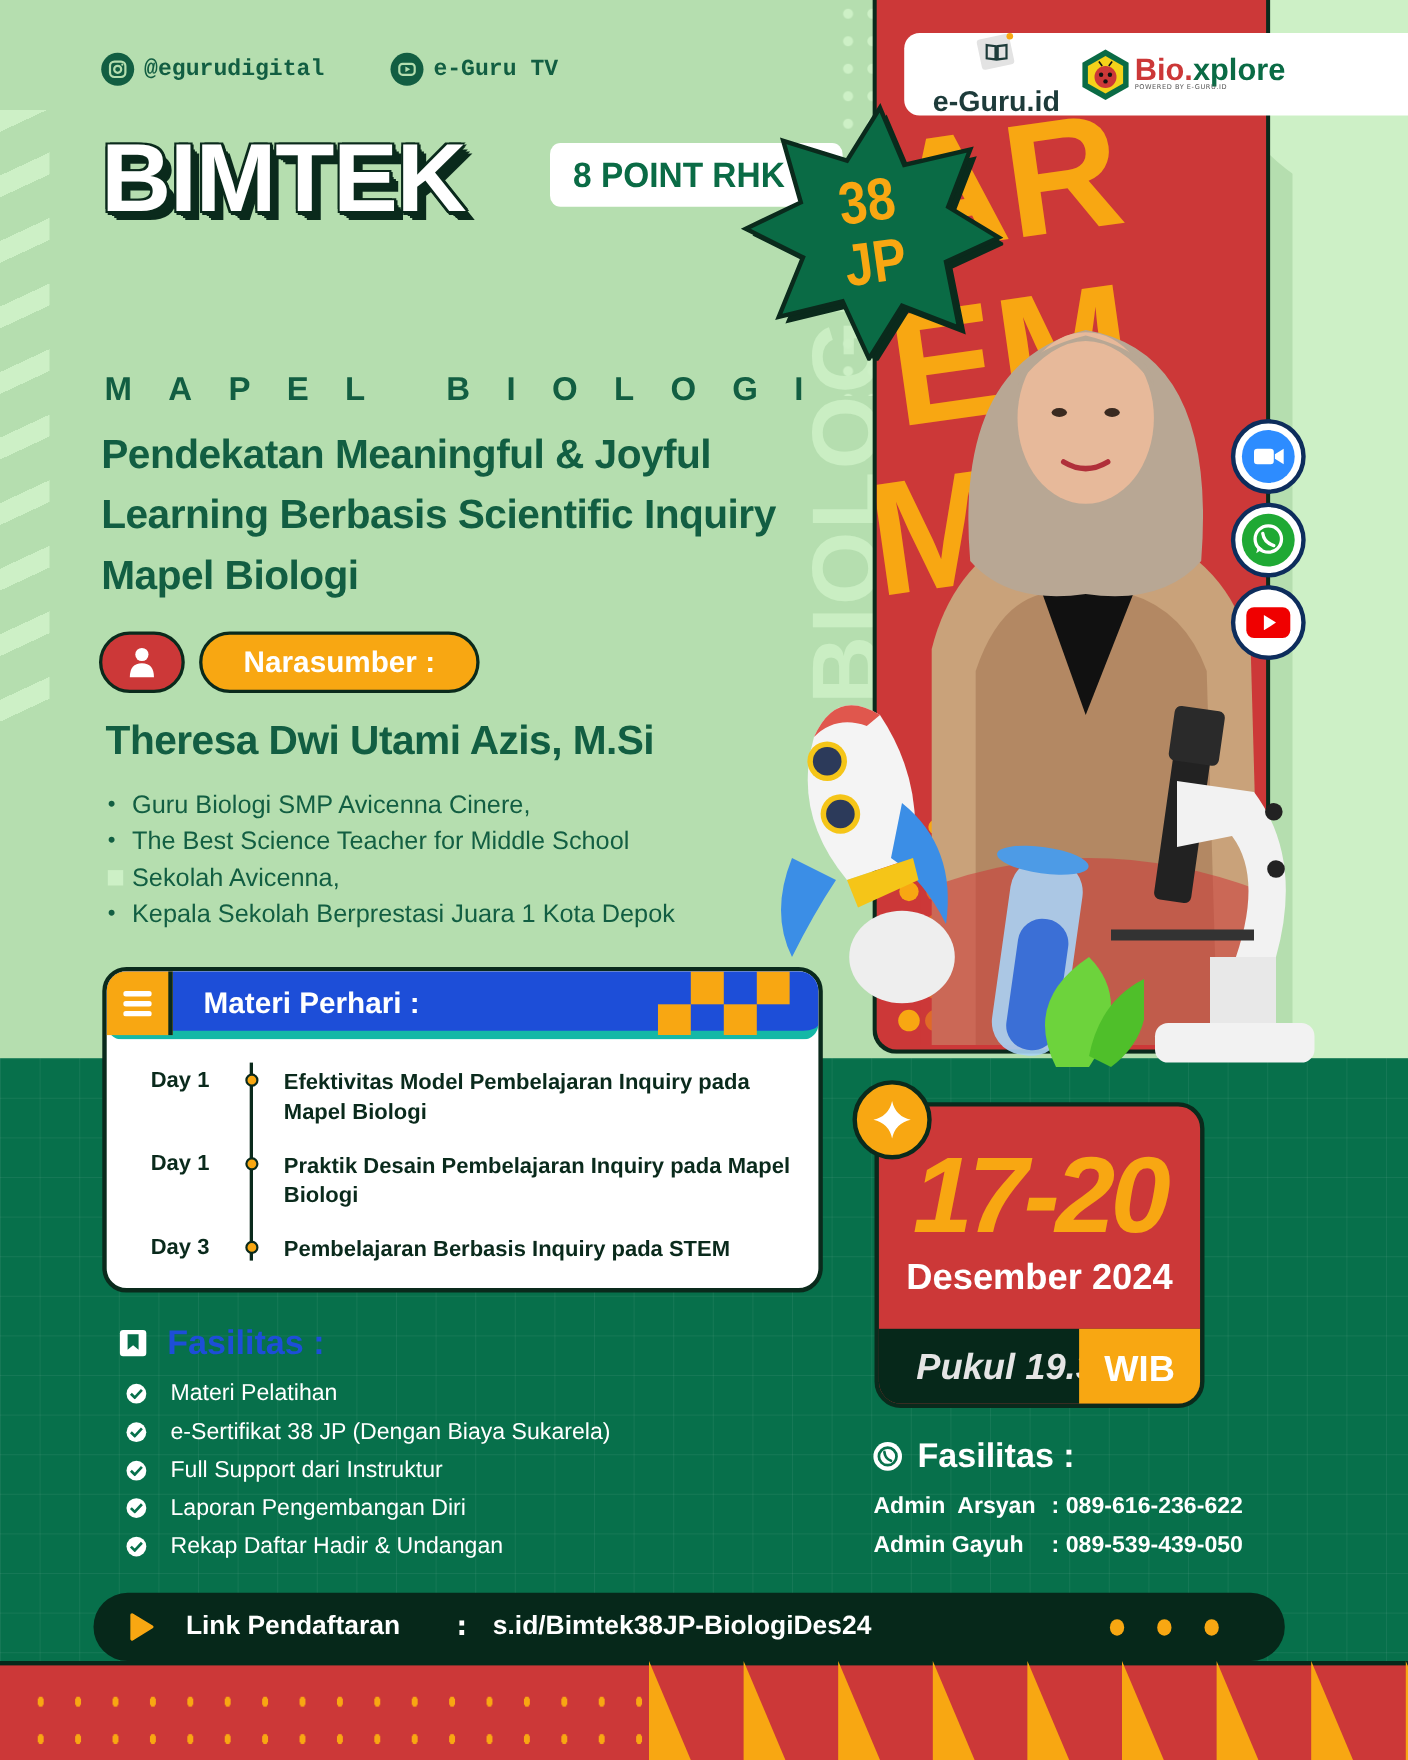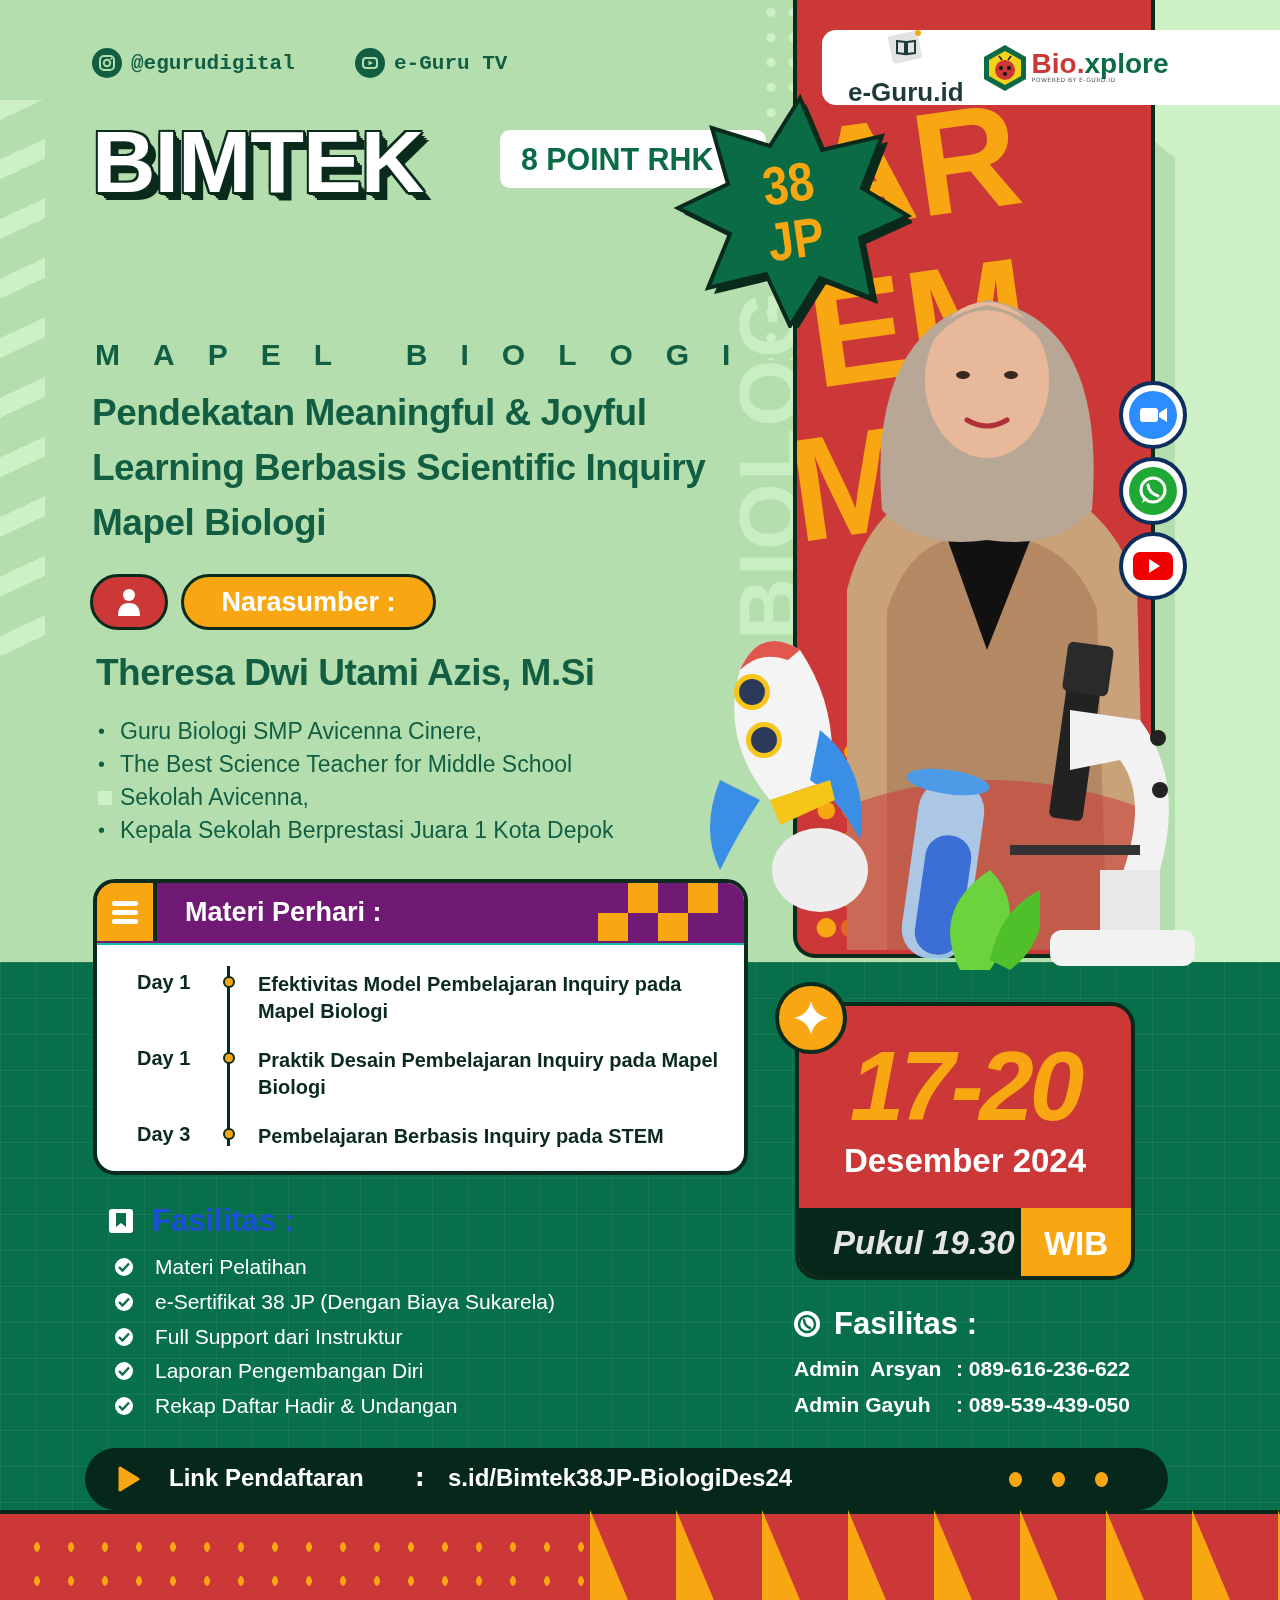--- a/index.html
+++ b/index.html
@@ -63,32 +63,32 @@
   .egur-logo { display: flex; align-items: center; gap: 12px; font-size: 26px; font-weight: 700; color: #1d3b3a; font-family: "Liberation Sans", sans-serif; flex-direction: column; }
   .bio-logo { display: flex; align-items: center; gap: 4px; }
   .bio-name { font-size: 28px; font-weight: 900; font-family: "Liberation Sans", sans-serif; line-height: 24px; }
   .bio-name .b1 { color: #cc3838; } .bio-name .b2 { color: #0a6b45; }
   .bio-sub { font-size: 6px; color: #555; letter-spacing: .5px; }
 
   .side-social { position: absolute; left: 1119px; width: 68px; height: 68px; border-radius: 50%; background: #fff; border: 4px solid #0d2d5c; display: flex; align-items: center; justify-content: center; }
 
   
   .materi-card { position: absolute; left: 93px; top: 879px; width: 655px; height: 296px; background: #fff; border: 4px solid #0a2a1c; border-radius: 22px; overflow: hidden; }
-  .materi-head { position: absolute; left: 0; top: 0; width: 100%; height: 62px; background: #701a75; border-bottom: 2px solid #14b8a6; }
+  .materi-head { position: absolute; left: 0; top: 0; width: 100%; height: 62px; background: #1d4ed8; border-bottom: 8px solid #14b8a6; border-radius: 14px; }
   .materi-icon { position: absolute; left: 0; top: 0; width: 60px; height: 58px; background: #f8a712; border-right: 4px solid #0a2a1c; display: flex; align-items: center; justify-content: center; }
   .materi-title { position: absolute; left: 88px; top: 14px; color: #fff; font-size: 27px; font-weight: 700; font-family: "Liberation Sans", sans-serif; }
   .checker { position: absolute; right: 26px; top: 0; }
   .timeline { position: absolute; left: 130px; top: 83px; width: 3px; height: 180px; background: #0a2a1c; }
   .day-row { position: absolute; left: 0; width: 100%; }
   .day-label { position: absolute; left: 40px; font-size: 20px; font-weight: 700; color: #0a2a1c; font-family: "Liberation Sans", sans-serif; }
   .day-dot { position: absolute; left: 126px; top: 5px; width: 12px; height: 12px; border-radius: 50%; background: #f8a712; border: 2px solid #0a2a1c; }
   .day-text { position: absolute; left: 161px; width: 470px; font-size: 20px; font-weight: 700; color: #0a2a1c; line-height: 27px; font-family: "Liberation Sans", sans-serif; }
 
   
-  .date-card { position: absolute; left: 795px; top: 1002px; width: 340px; height: 278px; border: 4px solid #0a2a1c; border-radius: 24px; overflow: hidden; background: #cc3838; }
+  .date-card { position: absolute; left: 795px; top: 1002px; width: 300px; height: 278px; border: 4px solid #0a2a1c; border-radius: 24px; overflow: hidden; background: #cc3838; }
   .date-big { position: absolute; left: 0; top: 30px; width: 100%; text-align: center; color: #f8a712; font-size: 98px; font-weight: 900; font-style: italic; line-height: 100px; font-family: "Liberation Sans", sans-serif; letter-spacing: -4px; }
   .date-month { position: absolute; left: 0; top: 136px; width: 100%; text-align: center; color: #fff; font-size: 33px; font-weight: 700; font-family: "Liberation Sans", sans-serif; }
   .time-bar { position: absolute; left: 0; top: 202px; width: 100%; height: 72px; background: #06281a; }
   .time-text { position: absolute; left: 34px; top: 16px; color: #e5e5e5; font-size: 33px; font-weight: 700; font-family: "Liberation Sans", sans-serif; font-style: italic; }
   .wib { position: absolute; right: 0; top: 0; width: 110px; height: 72px; background: #f8a712; color: #fff; font-size: 33px; font-weight: 900; display: flex; align-items: center; justify-content: center; font-family: "Liberation Sans", sans-serif; }
   .sparkle { position: absolute; left: 775px; top: 982px; width: 72px; height: 72px; border-radius: 50%; background: #f8a712; border: 4px solid #0a2a1c; display: flex; align-items: center; justify-content: center; }
 
   
   .fas-title { position: absolute; left: 108px; top: 1203px; display: flex; align-items: center; gap: 18px; color: #1d4ed8; font-size: 31px; font-weight: 700; font-family: "Liberation Sans", sans-serif; }
   .fas-list { position: absolute; left: 115px; top: 1250px; list-style: none; }

